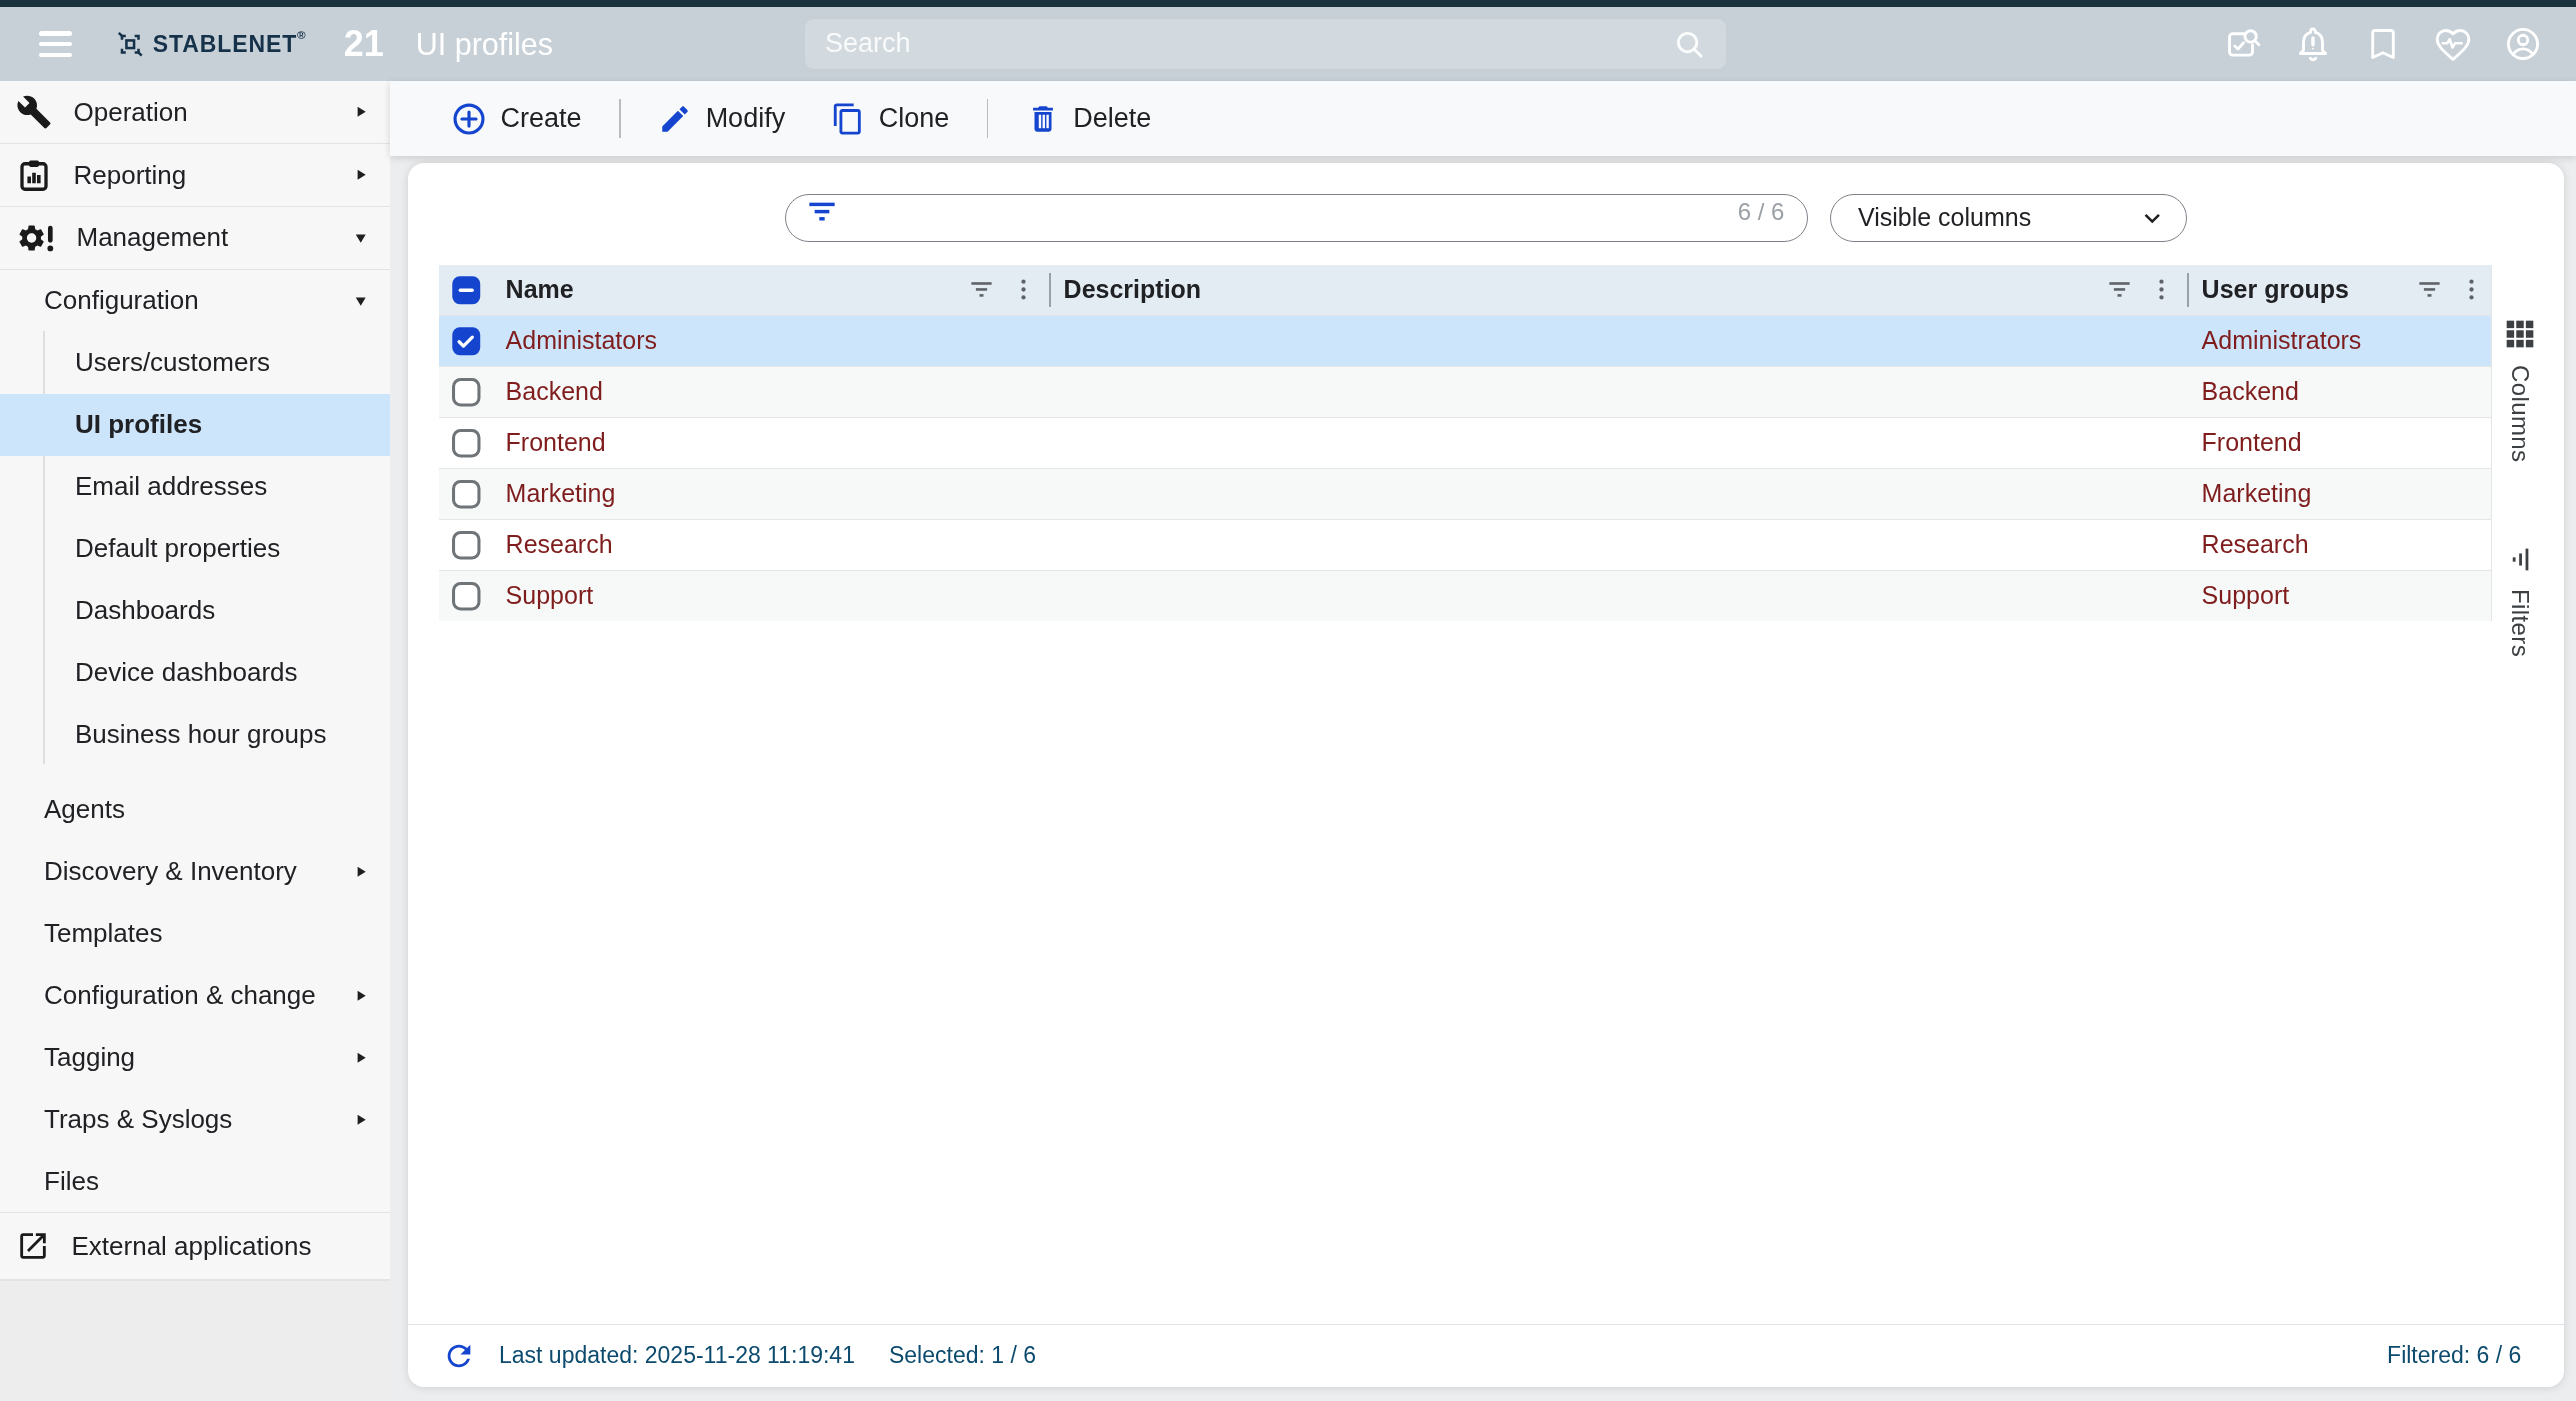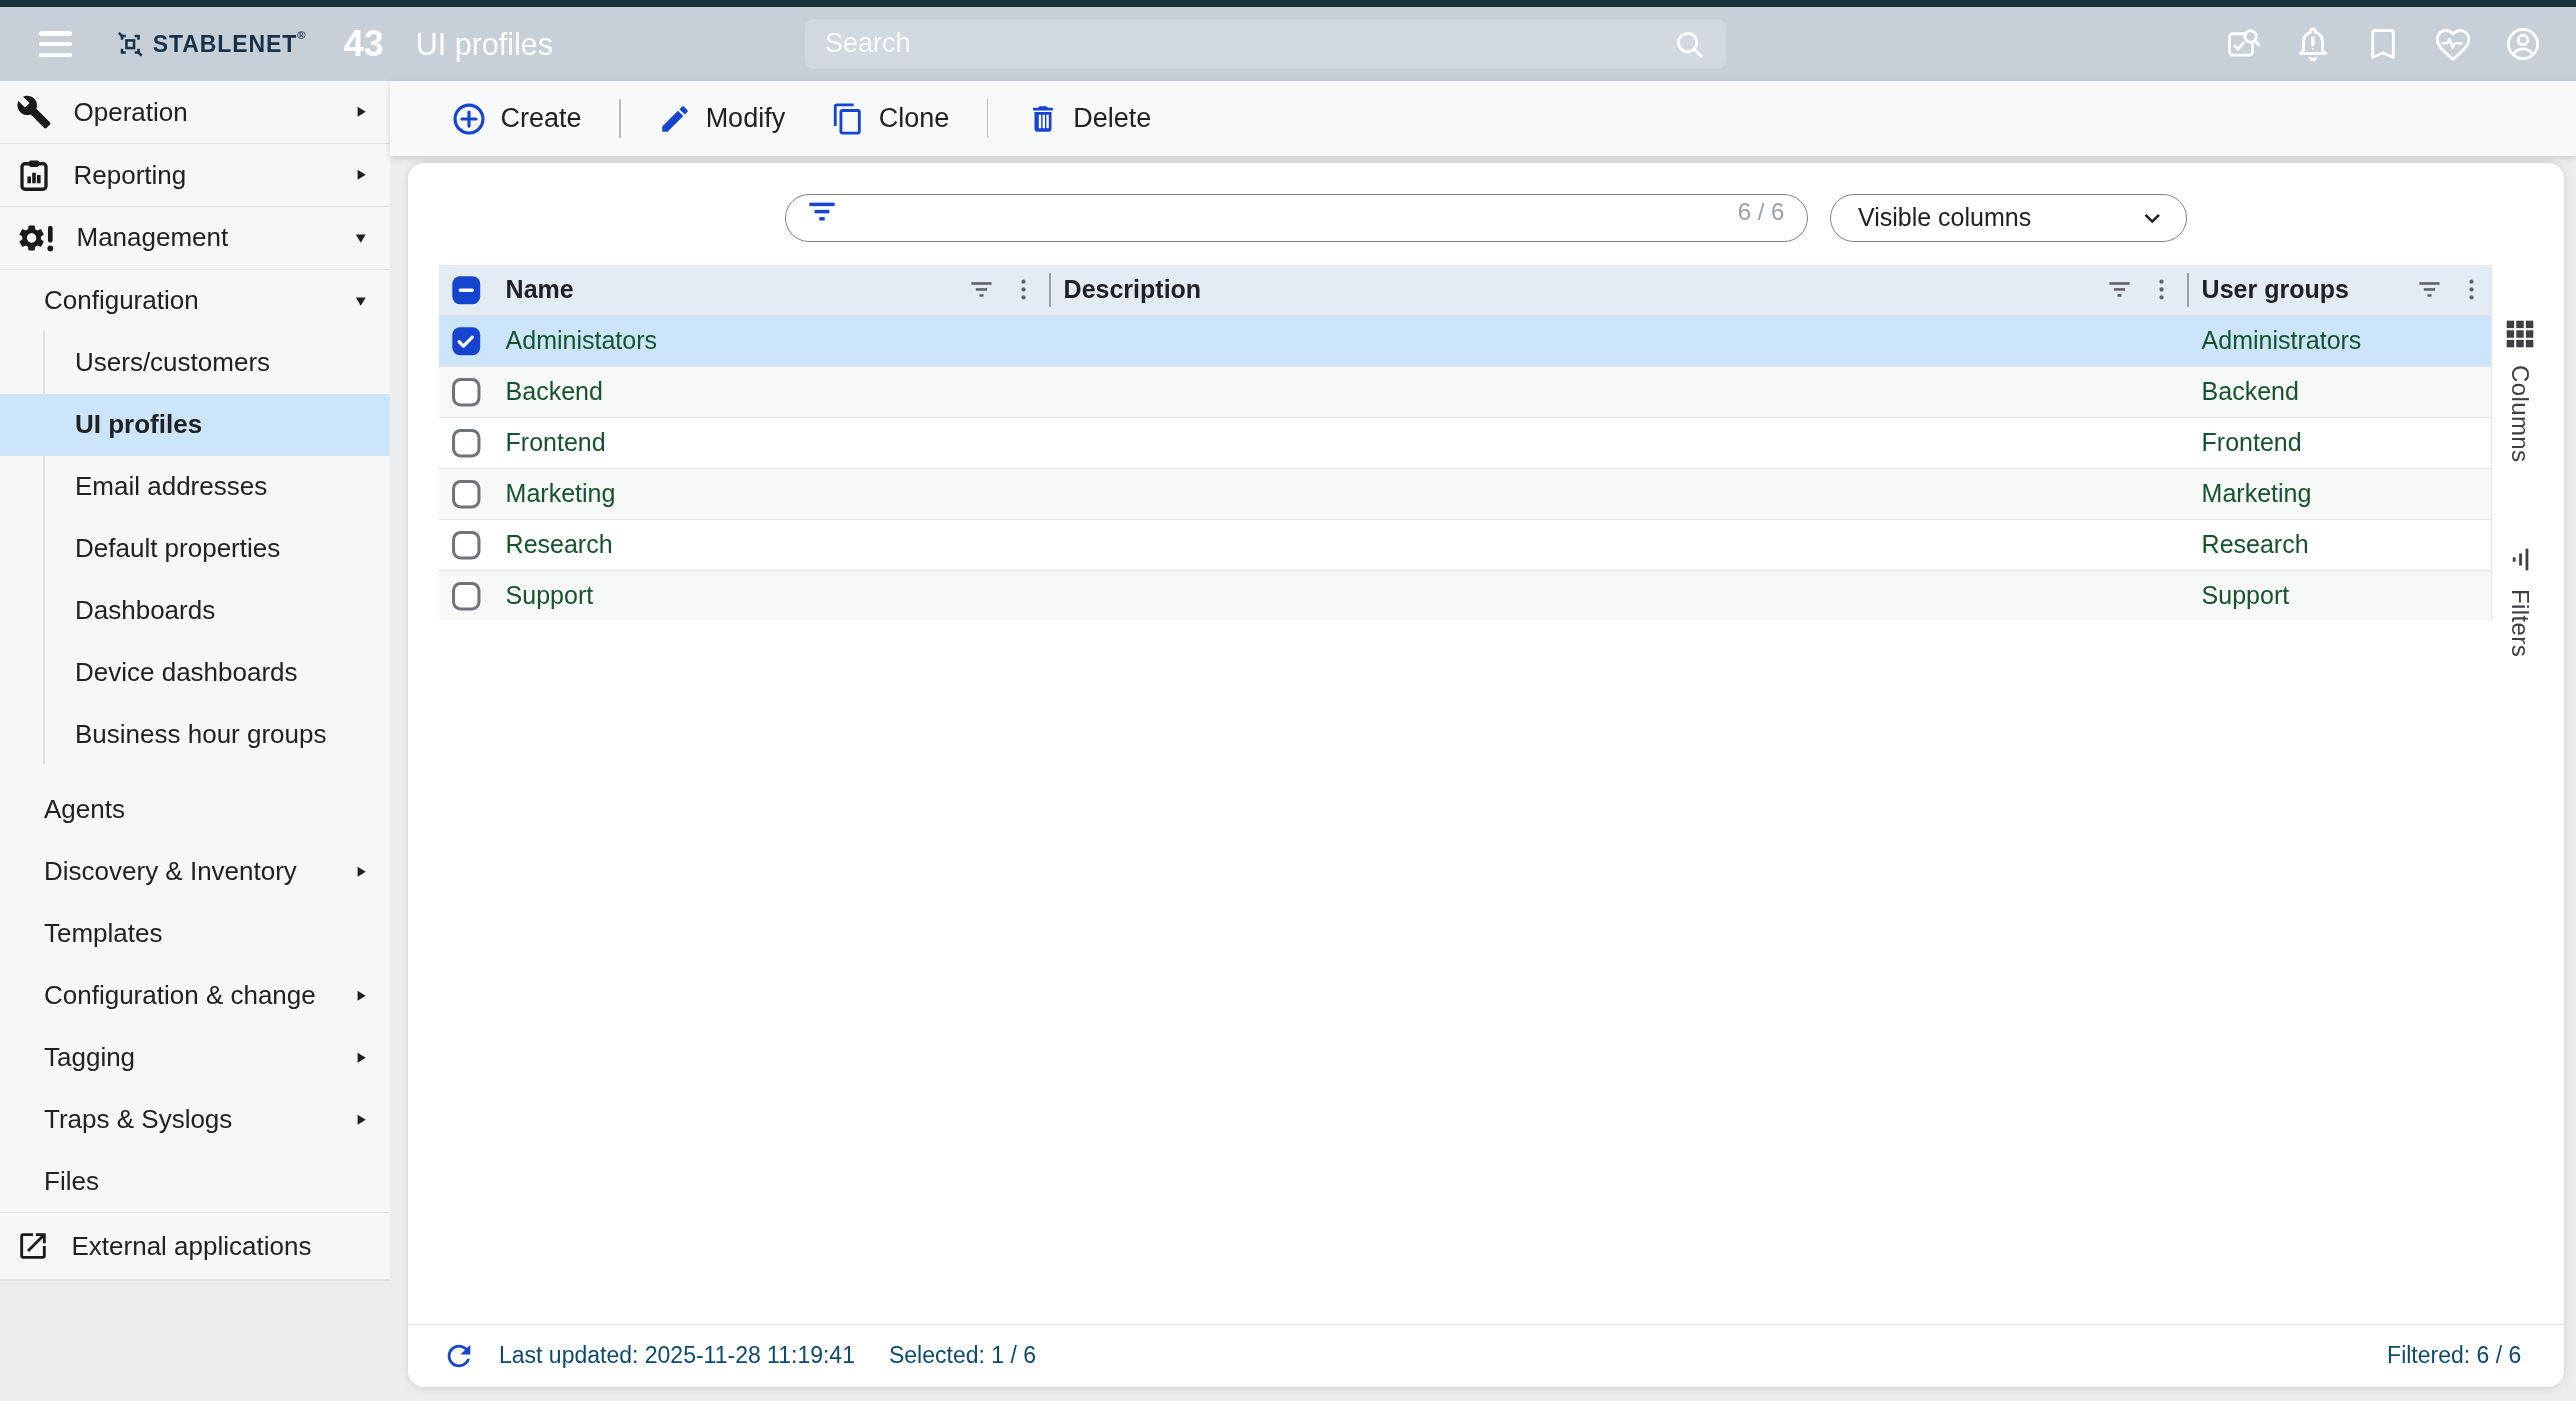--- a/index.html
+++ b/index.html
@@ -64,21 +64,21 @@
   .thead { display:grid; grid-template-columns:54px 558px 1138px 303px; background:#e4ecf3; height:50px; align-items:center; }
   .th { display:flex; align-items:center; height:100%; padding-left:12.6px; position:relative; }
   .th .h-lbl { font-size:25px; font-weight:700; color:#202124; }
   .th .sp { flex:1; }
   .h-ic { display:flex; align-items:center; cursor:pointer; padding:0 7.2px; }
   .h-divider { width:1.8px; height:34px; background:#9aa0a6; margin-left:5.4px; }
   .cb-cell { display:flex; align-items:center; padding-left:11.7px; }
   .row { display:grid; grid-template-columns:54px 558px 1138px 303px; height:51px; align-items:center; border-top:0.9px solid #e3e5e7; cursor:pointer; background:#fff; }
   .row:nth-child(odd) { background:#f7f8f8; }
   .row.selected { background:#cde5fb; }
-  .cell { font-size:25px; color:#14532d; padding-left:12.6px; white-space:nowrap; overflow:hidden; }
+  .cell { font-size:25px; color:#7f1d1d; padding-left:12.6px; white-space:nowrap; overflow:hidden; }
 
   .rail { position:absolute; right:12.6px; top:155px; width:63px; display:flex; flex-direction:column; align-items:center; gap:83px; }
   .rail-tab { display:flex; flex-direction:column; align-items:center; gap:14.4px; cursor:pointer; color:#3c4043; }
   .rail-tab .r-lbl { writing-mode:vertical-rl; font-size:24px; color:#3c4043; letter-spacing:0.4px; }
 
   .status { margin-top:auto; border-top:0.9px solid #e0e3e5; height:63px; display:flex; align-items:center; padding:0 43px 0 34px; flex:0 0 auto; }
   .status .txt { font-size:23px; color:#0c4a6e; white-space:nowrap; }
   .st-updated { margin-left:23px; }
   .st-selected { margin-left:34px; }
   .st-filtered { margin-left:auto; }
@@ -104,21 +104,21 @@
           <path d="M8.5 5.5 H5.5 V8.5 M5.5 15.5 V18.5 H8.5 M15.5 18.5 H18.5 V15.5 M18.5 8.5 V5.5 H15.5"></path>
           <rect x="9" y="9" width="6" height="6"></rect>
           <path d="M3 3 L6.2 6.2 M21 21 L17.8 17.8"></path>
         </g>
       </svg>
       <div>
         <span class="brand-text">STABLENET</span><span class="brand-reg">®</span>
       </div>
     </div>
 
-    <div class="tb-version">43</div>
+    <div class="tb-version">21</div>
     <div class="tb-title">UI profiles</div>
 
     <div class="search">
       <input type="text" placeholder="Search" style="">
       <svg width="34" height="34" viewBox="0 0 24 24" fill="none" stroke="rgba(255,255,255,0.9)" stroke-width="2">
         <circle cx="11" cy="11" r="6.5"></circle>
           <path d="M15.8 15.8 L20.5 20.5" stroke-linecap="round"></path>
       </svg>
     </div>
 

